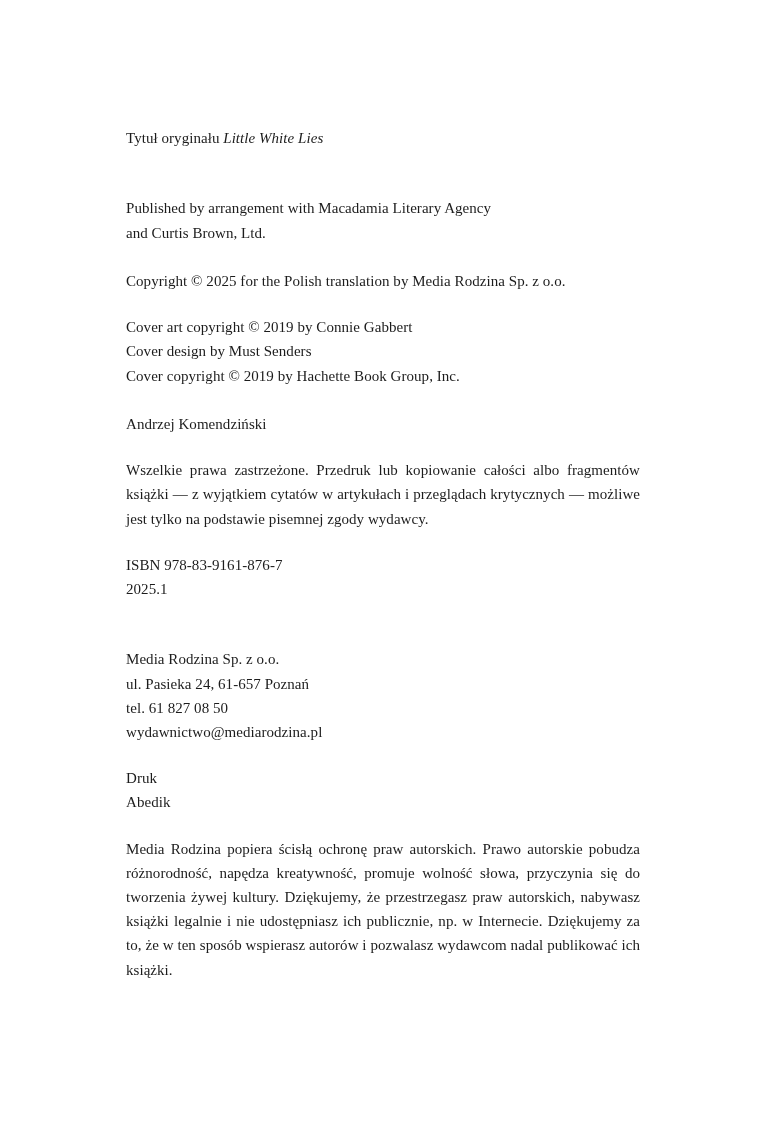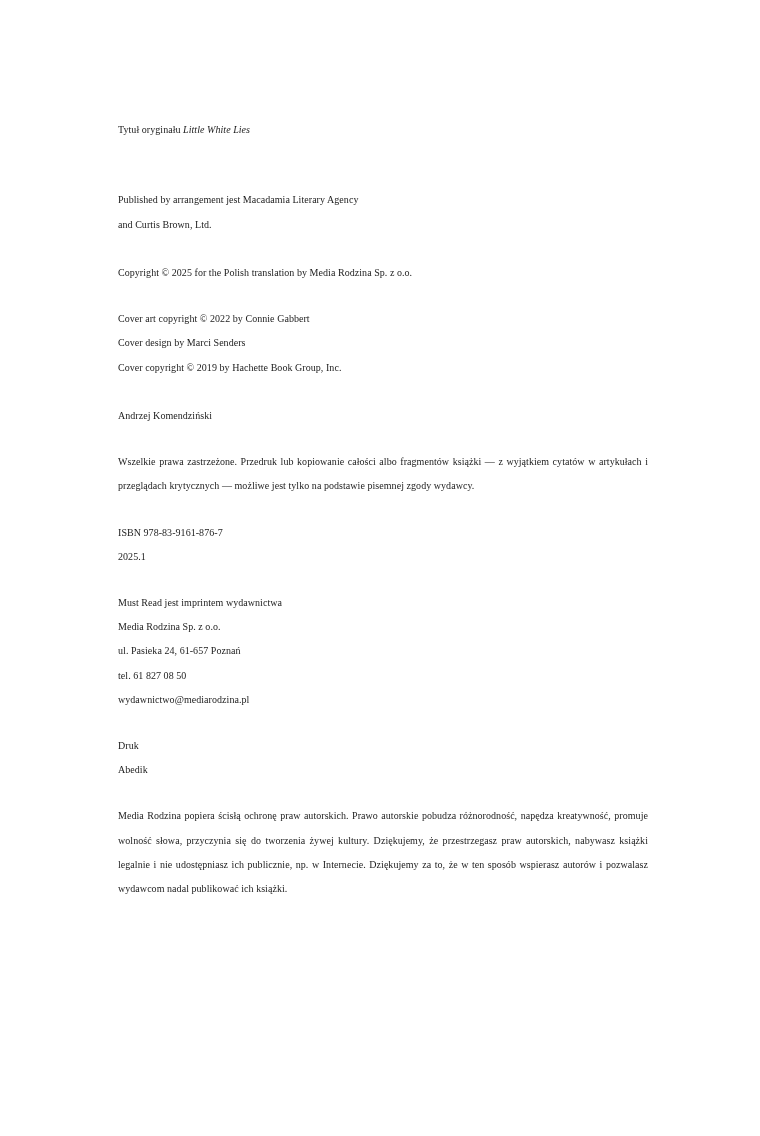--- a/index.html
+++ b/index.html
@@ -20,25 +20,25 @@
     height: 1136px;
     background: #ffffff;
   }
   .content {
     position: absolute;
     left: 118px;
     top: 118px;
     width: 530px;
   }
   .block {
-    font-size: 10px;
+    font-size: 15px;
     line-height: 24.2px;
     letter-spacing: 0.05px;
     color: #1c1c1c;
-    margin: 0;
+    margin: 8px;
   }
   .block + .block {
     margin-top: 22px;
   }
   .line {
     white-space: pre-wrap;
   }
   .italic {
     font-style: italic;
   }
@@ -52,43 +52,43 @@
 
 <div class="page">
   <div class="content">
 
     <p class="block">
       <span class="line">Tytuł oryginału </span><span class="italic">Little White Lies</span>
     </p>
 
     <p class="block">
       <br>
-      <span class="line">Published by arrangement jest Macadamia Literary Agency</span><br>
+      <span class="line">Published by arrangement with Macadamia Literary Agency</span><br>
       <span class="line">and Curtis Brown, Ltd.</span><br>
       <br>
       <span class="line">Copyright © 2025 for the Polish translation by Media Rodzina Sp. z o.o.</span>
     </p>
 
     <p class="block">
-      <span class="line">Cover art copyright © 2022 by Connie Gabbert</span><br>
-      <span class="line">Cover design by Marci Senders</span><br>
+      <span class="line">Cover art copyright © 2019 by Connie Gabbert</span><br>
+      <span class="line">Cover design by Must Senders</span><br>
       <span class="line">Cover copyright © 2019 by Hachette Book Group, Inc.</span><br>
       <br>
       <span class="line">Andrzej Komendziński</span>
     </p>
 
     <p class="block para">Wszelkie prawa zastrzeżone. Przedruk lub kopiowanie całości albo fragmentów książki — z wyjątkiem cytatów w artykułach i przeglądach krytycznych — możliwe jest tylko na podstawie pisemnej zgody wydawcy.</p>
 
     <p class="block">
       <span class="line">ISBN 978-83-9161-876-7</span><br>
       <span class="line">2025.1</span>
     </p>
 
     <p class="block">
-      <span class="line">Must Read jest imprintem wydawnictwa</span><br>
+      <br>
       <span class="line">Media Rodzina Sp. z o.o.</span><br>
       <span class="line">ul. Pasieka 24, 61-657 Poznań</span><br>
       <span class="line">tel. 61 827 08 50</span><br>
       <span class="line">wydawnictwo@mediarodzina.pl</span>
     </p>
 
     <p class="block">
       <span class="line">Druk</span><br>
       <span class="line">Abedik</span>
     </p>

